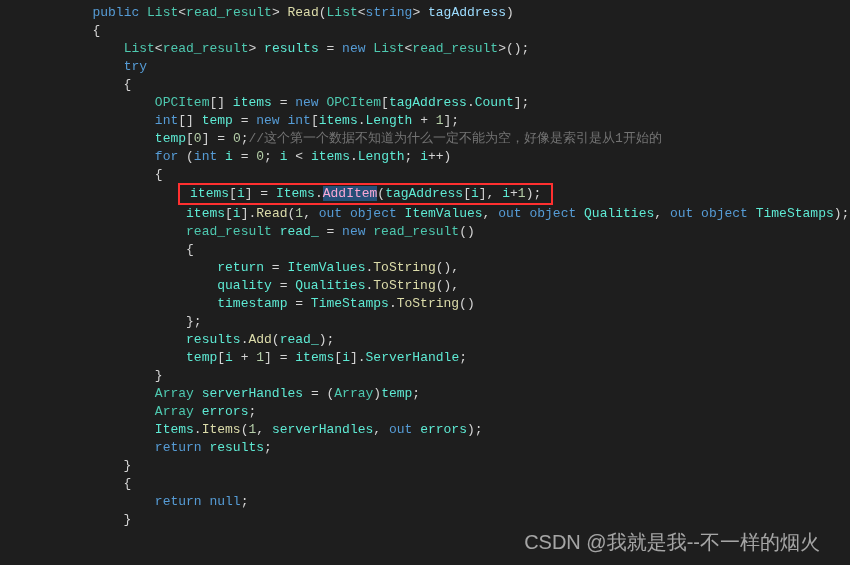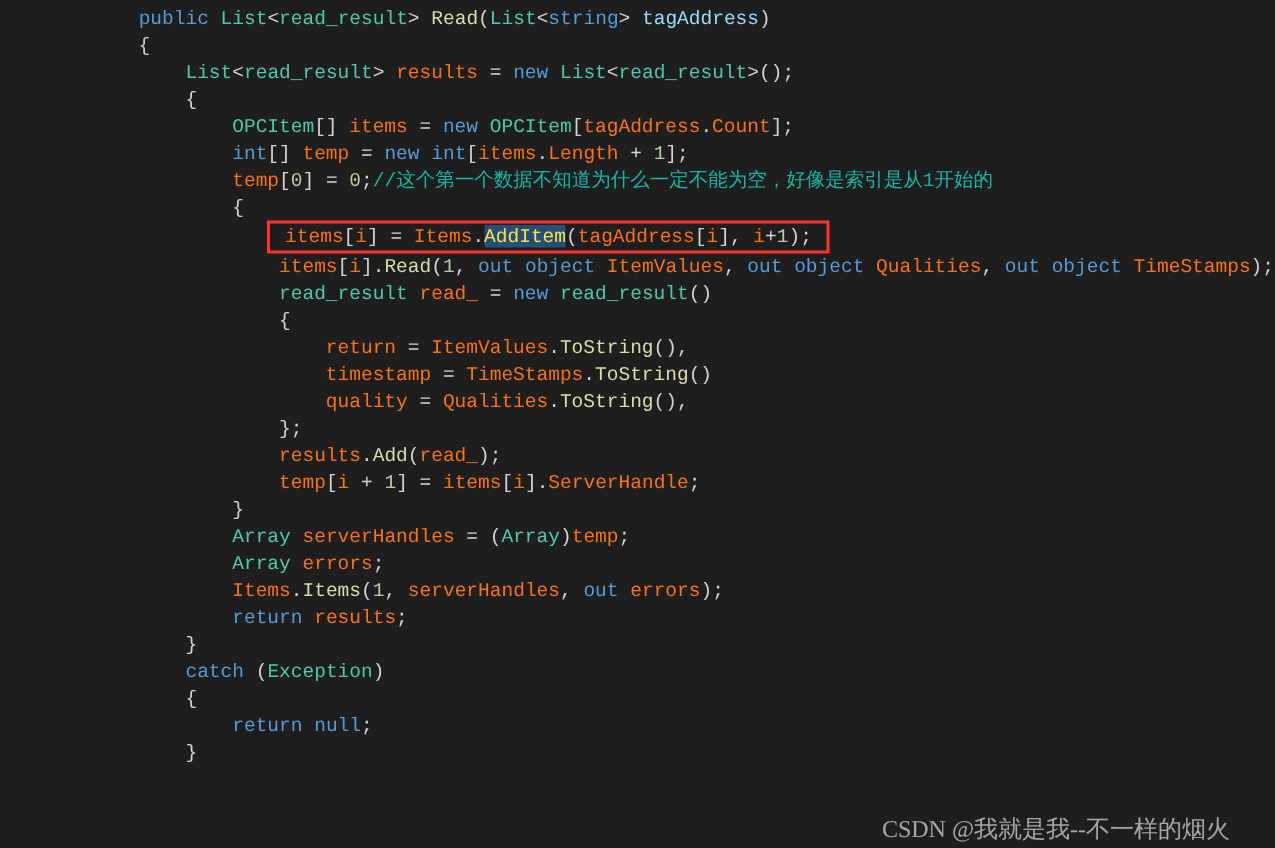--- a/index.html
+++ b/index.html
@@ -13,72 +13,73 @@
       height: 565px;
       overflow: hidden;
       padding: 4px 0 0 30px;
       position: relative;
     }
     .line { white-space: pre; }
     .kw { color: #569cd6; }
     .type { color: #4ec9b0; }
     .method { color: #dcdcaa; }
     .num { color: #b5cea8; }
-    .comment { color: #14b8a6; }
-    .var { color: #f97316; }
+    .comment { color: #737373; }
+    .var { color: #5eead4; }
     .param { color: #9cdcfe; }
     .highlight-box {
       border: 2px solid #ff3030;
       display: inline-block;
       padding: 0 2px;
       margin-top: -1px;
     }
     .sel {
       background: #264f78;
-      color: #fde047;
+      color: #f9a8d4;
     }
     .watermark {
       position: absolute;
-      bottom: 2px;
+      bottom: 14px;
       right: 30px;
       color: rgba(255,255,255,0.6);
-      font-size: 16px;
-      font-family: Liberation Serif, serif;
+      font-size: 20px;
+      font-family: Liberation Sans, sans-serif;
       pointer-events: none;
     }
   </style>
 </head>
 <body>
 
 <div>
 <div class="line">        <span class="kw">public</span> <span class="type">List</span>&lt;<span class="type">read_result</span>&gt; <span class="method">Read</span>(<span class="type">List</span>&lt;<span class="kw">string</span>&gt; <span class="param">tagAddress</span>)</div>
 <div class="line">        {</div>
 <div class="line"></div>
 <div class="line">            <span class="type">List</span>&lt;<span class="type">read_result</span>&gt; <span class="var">results</span> = <span class="kw">new</span> <span class="type">List</span>&lt;<span class="type">read_result</span>&gt;();</div>
+<div class="line">            <span class="kw">try</span></div>
 <div class="line">            {</div>
 <div class="line">                <span class="type">OPCItem</span>[] <span class="var">items</span> = <span class="kw">new</span> <span class="type">OPCItem</span>[<span class="var">tagAddress</span>.<span class="var">Count</span>];</div>
 <div class="line">                <span class="kw">int</span>[] <span class="var">temp</span> = <span class="kw">new</span> <span class="kw">int</span>[<span class="var">items</span>.<span class="var">Length</span> + <span class="num">1</span>];</div>
 <div class="line">                <span class="var">temp</span>[<span class="num">0</span>] = <span class="num">0</span>;<span class="comment">//这个第一个数据不知道为什么一定不能为空，好像是索引是从1开始的</span></div>
+<div class="line">                <span class="kw">for</span> (<span class="kw">int</span> <span class="var">i</span> = <span class="num">0</span>; <span class="var">i</span> &lt; <span class="var">items</span>.<span class="var">Length</span>; <span class="var">i</span>++)</div>
 <div class="line">                {</div>
 <div class="line">                   <span class="highlight-box"> <span class="var">items</span>[<span class="var">i</span>] = <span class="var">Items</span>.<span class="sel">AddItem</span>(<span class="var">tagAddress</span>[<span class="var">i</span>], <span class="var">i</span>+<span class="num">1</span>); </span></div>
 <div class="line">                    <span class="var">items</span>[<span class="var">i</span>].<span class="method">Read</span>(<span class="num">1</span>, <span class="kw">out</span> <span class="kw">object</span> <span class="var">ItemValues</span>, <span class="kw">out</span> <span class="kw">object</span> <span class="var">Qualities</span>, <span class="kw">out</span> <span class="kw">object</span> <span class="var">TimeStamps</span>);</div>
 <div class="line">                    <span class="type">read_result</span> <span class="var">read_</span> = <span class="kw">new</span> <span class="type">read_result</span>()</div>
 <div class="line">                    {</div>
 <div class="line">                        <span class="var">return</span> = <span class="var">ItemValues</span>.<span class="method">ToString</span>(),</div>
+<div class="line">                        <span class="var">quality</span> = <span class="var">Qualities</span>.<span class="method">ToString</span>(),</div>
 <div class="line">                        <span class="var">timestamp</span> = <span class="var">TimeStamps</span>.<span class="method">ToString</span>()</div>
-<div class="line">                        <span class="var">quality</span> = <span class="var">Qualities</span>.<span class="method">ToString</span>(),</div>
 <div class="line">                    };</div>
 <div class="line">                    <span class="var">results</span>.<span class="method">Add</span>(<span class="var">read_</span>);</div>
 <div class="line">                    <span class="var">temp</span>[<span class="var">i</span> + <span class="num">1</span>] = <span class="var">items</span>[<span class="var">i</span>].<span class="var">ServerHandle</span>;</div>
 <div class="line">                }</div>
 <div class="line">                <span class="type">Array</span> <span class="var">serverHandles</span> = (<span class="type">Array</span>)<span class="var">temp</span>;</div>
 <div class="line">                <span class="type">Array</span> <span class="var">errors</span>;</div>
 <div class="line">                <span class="var">Items</span>.<span class="method">Items</span>(<span class="num">1</span>, <span class="var">serverHandles</span>, <span class="kw">out</span> <span class="var">errors</span>);</div>
 <div class="line">                <span class="kw">return</span> <span class="var">results</span>;</div>
 <div class="line">            }</div>
-<div class="line">            <span class="kw">catch</span> (<span class="type">Exception</span>)</div>
 <div class="line">            {</div>
 <div class="line">                <span class="kw">return</span> <span class="kw">null</span>;</div>
 <div class="line">            }</div>
 
 </div>
 
 <div class="watermark">CSDN @我就是我--不一样的烟火</div>
 
 </body></html>

